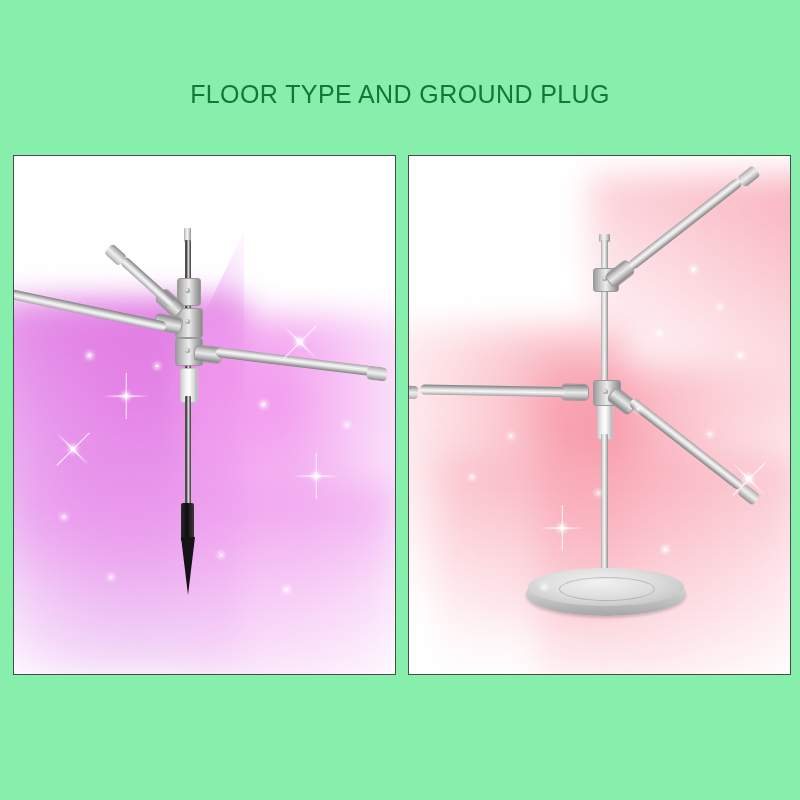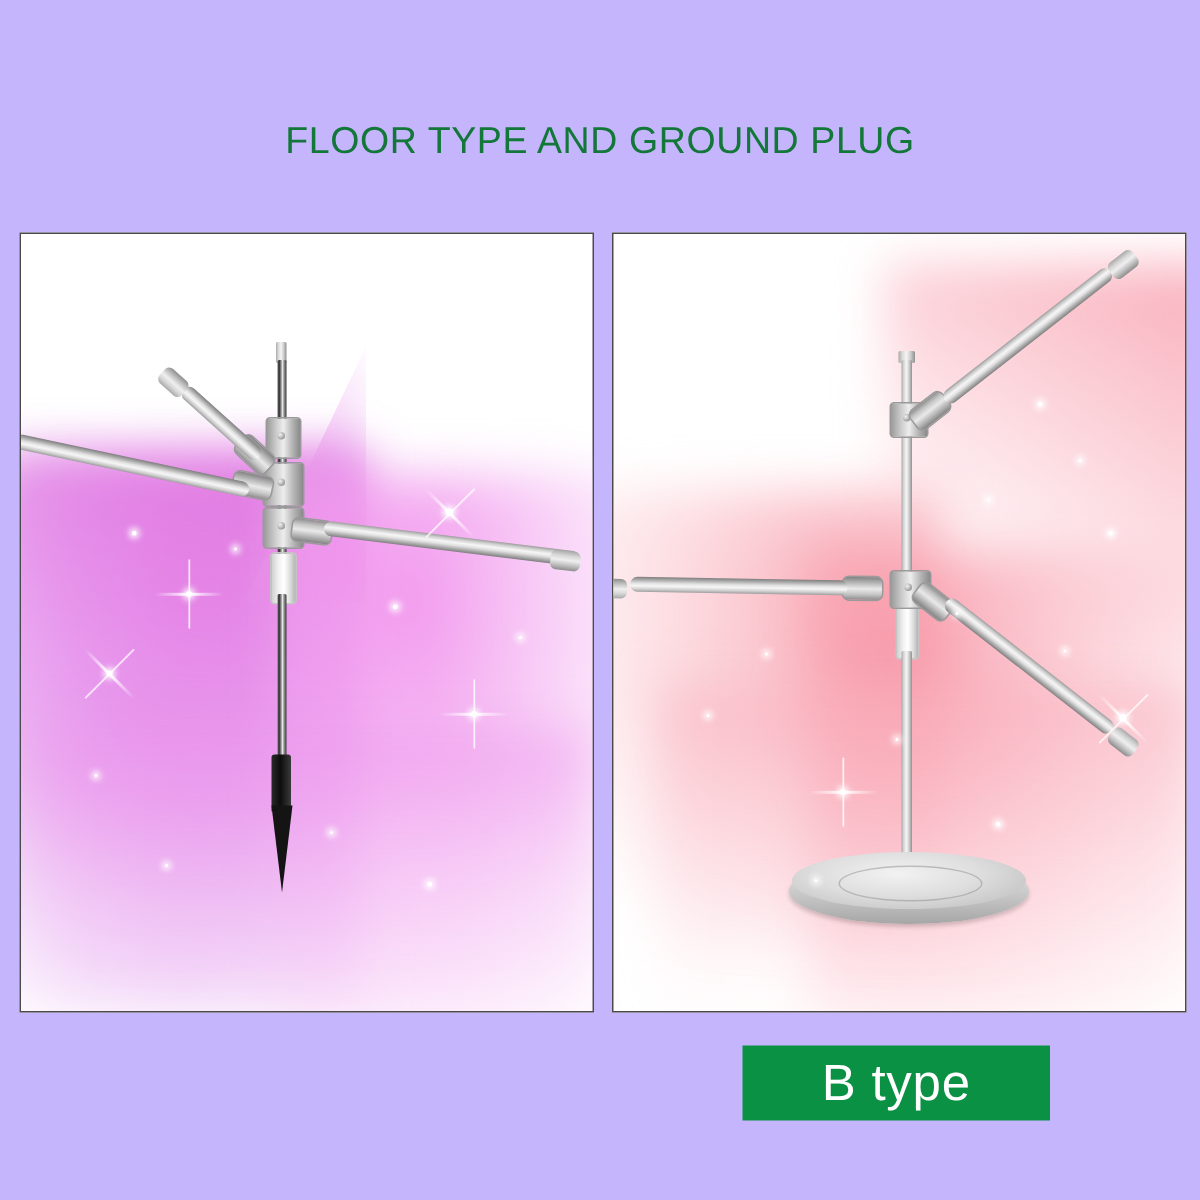--- a/index.html
+++ b/index.html
@@ -11,21 +11,21 @@
     width: 800px;
     height: 800px;
     font-family: "Liberation Sans", sans-serif;
     overflow: hidden;
     position: relative;
   }
 
   #page {
     position: absolute;
     inset: 0;
-    background: #c4b5fd;
+    background: #86efac;
   }
 
   
   #page-title {
     position: absolute;
     top: 80px;
     left: 0;
     width: 800px;
     text-align: center;
     font-size: 25px;
@@ -392,15 +392,14 @@
       <div class="spark" style="left:300px; top:277px; width:2px; height:2px;"></div>
       <div class="spark" style="left:101px; top:279px; width:2px; height:2px;"></div>
       <div class="spark" style="left:62px; top:320px; width:2px; height:2px;"></div>
       <div class="spark" style="left:188px; top:336px; width:2px; height:2px;"></div>
       <div class="spark" style="left:255px; top:392px; width:2.5px; height:2.5px;"></div>
       <div class="spark" style="left:134px; top:430px; width:2px; height:2px;"></div>
     </div>
   </div>
 
 
-  <div class="badge" id="badge-b">B type</div>
 
 </div>
 
 </body></html>

